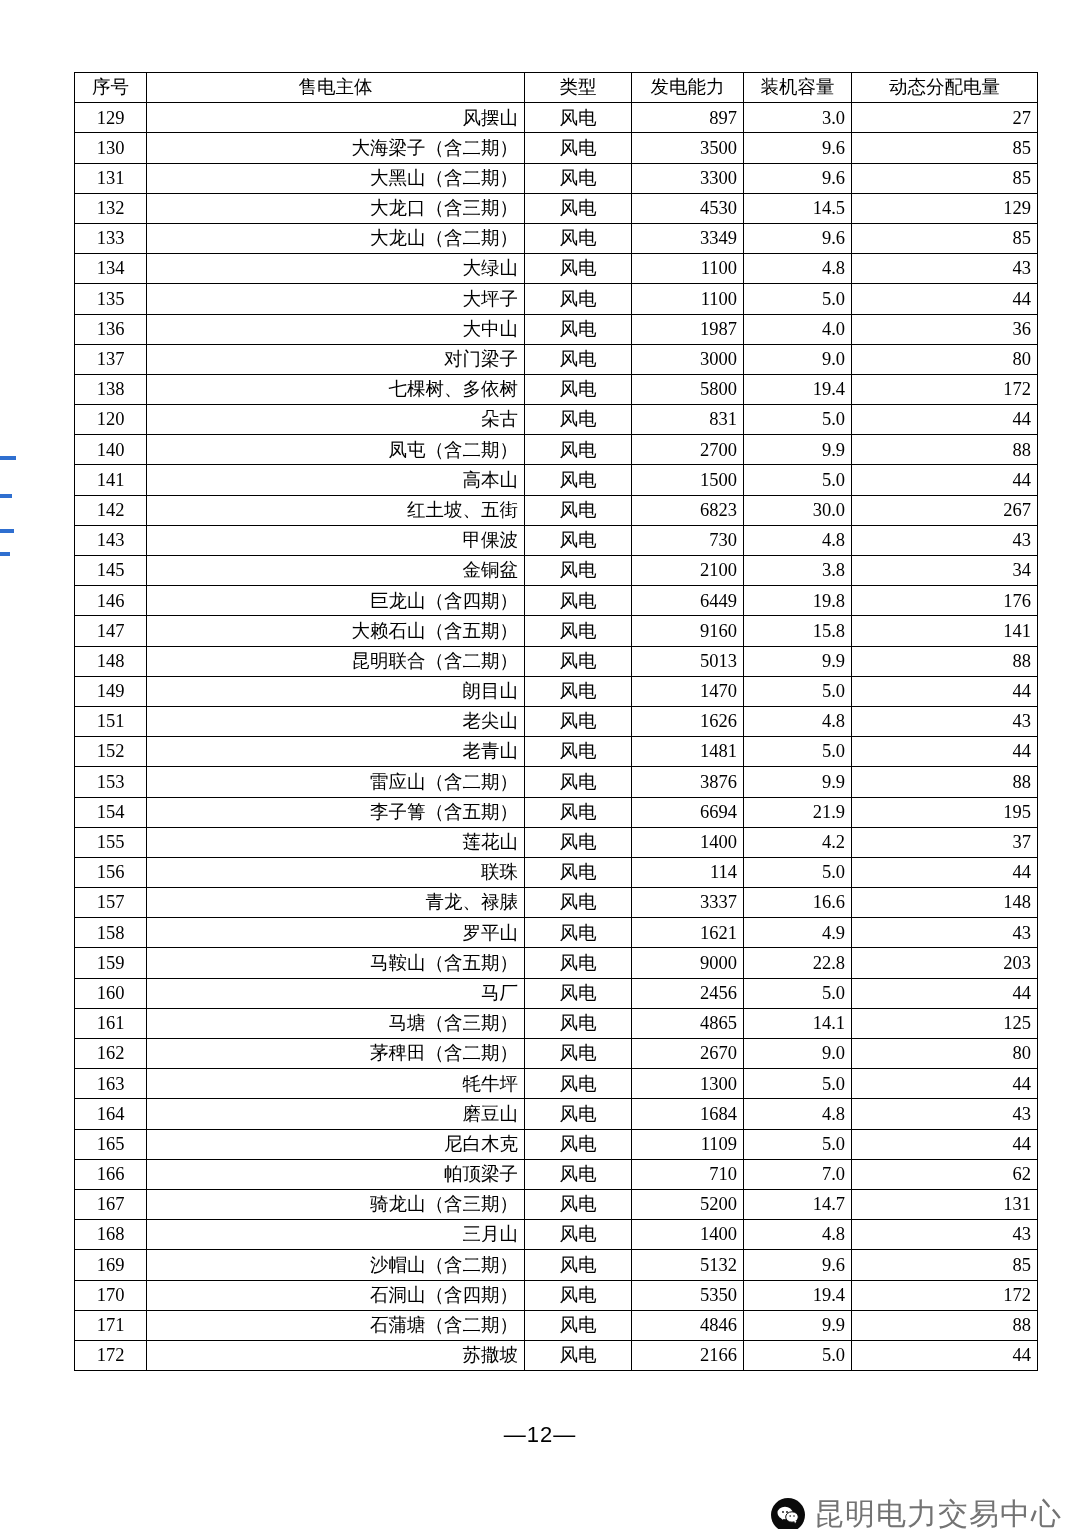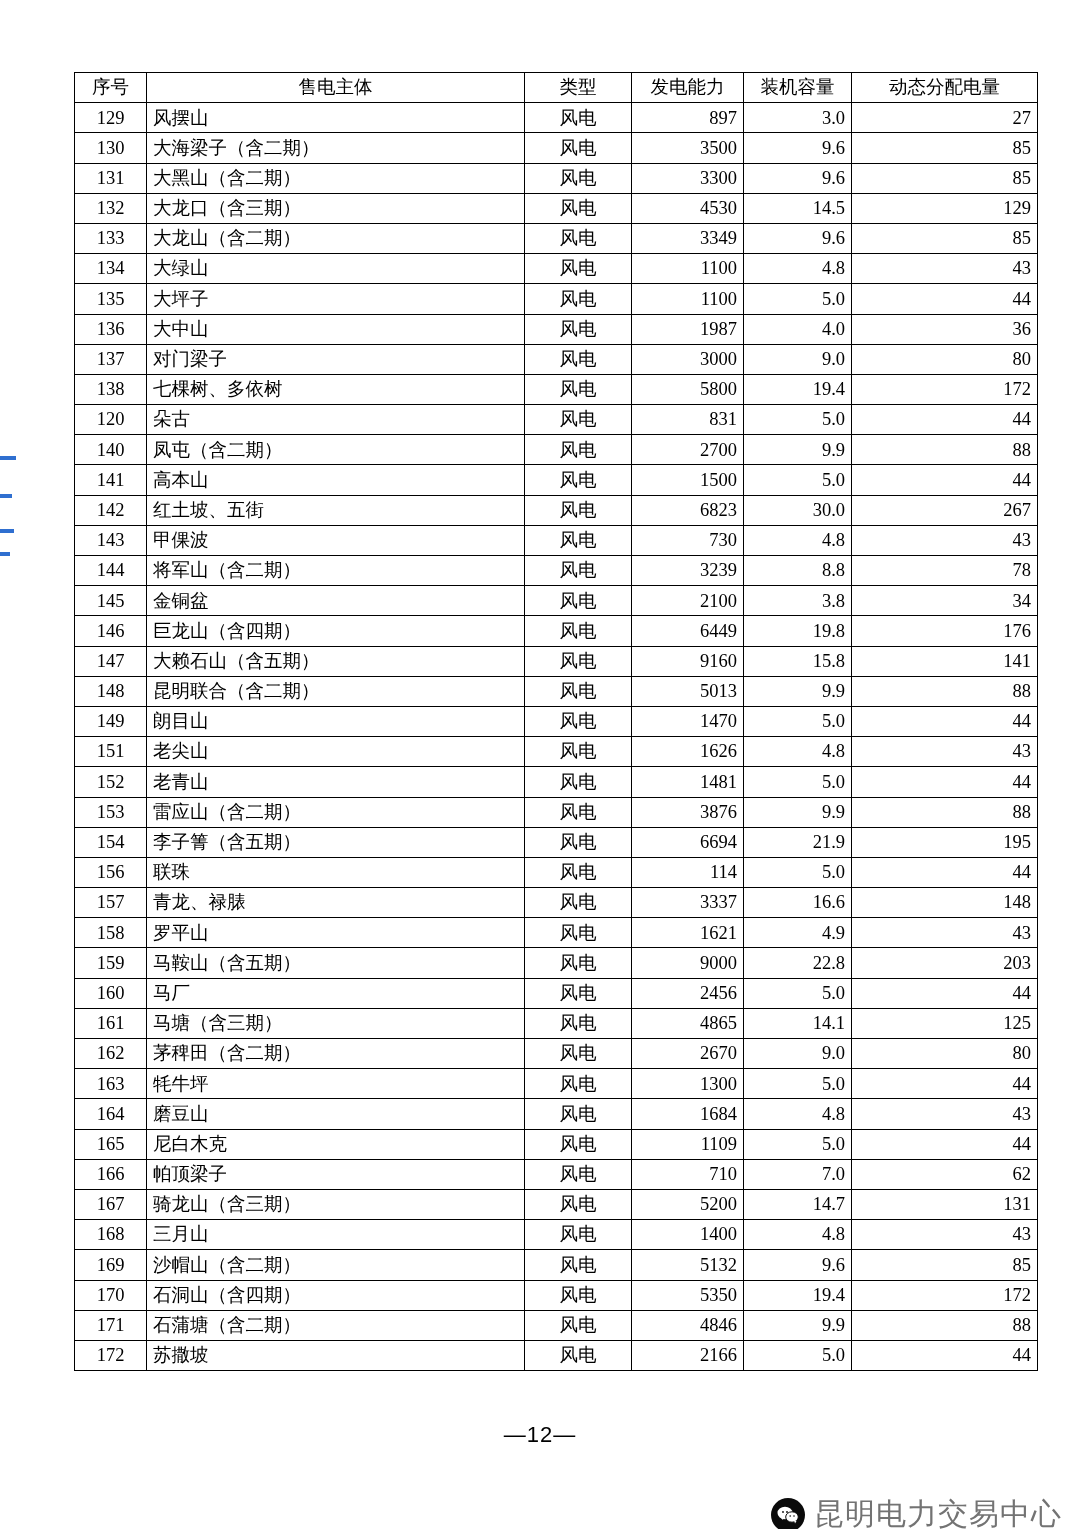--- a/index.html
+++ b/index.html
@@ -48,21 +48,21 @@
     font-weight: normal;
   }
   col.c-idx { width: 72px; }
   col.c-name { width: 378px; }
   col.c-type { width: 107px; }
   col.c-cap { width: 112px; }
   col.c-inst { width: 108px; }
   col.c-alloc { width: 186px; }
 
   td.idx, td.type { text-align: center; }
-  td.name { text-align: left; }
+  td.name { text-align: right; }
   td.num { text-align: right; padding-right: 12px; }
 
   .page-number {
     position: absolute;
     left: 0;
     top: 1398px;
     width: 1080px;
     text-align: center;
     font-size: 22px;
     font-family: Liberation Sans, sans-serif;
@@ -251,28 +251,20 @@
           </tr>
           <tr>
             <td class="idx">143</td>
             <td class="name">甲倮波</td>
             <td class="type">风电</td>
             <td class="num">730</td>
             <td class="num">4.8</td>
             <td class="num">43</td>
           </tr>
           <tr>
-            <td class="idx">144</td>
-            <td class="name">将军山（含二期）</td>
-            <td class="type">风电</td>
-            <td class="num">3239</td>
-            <td class="num">8.8</td>
-            <td class="num">78</td>
-          </tr>
-          <tr>
             <td class="idx">145</td>
             <td class="name">金铜盆</td>
             <td class="type">风电</td>
             <td class="num">2100</td>
             <td class="num">3.8</td>
             <td class="num">34</td>
           </tr>
           <tr>
             <td class="idx">146</td>
             <td class="name">巨龙山（含四期）</td>
@@ -329,20 +321,28 @@
             <td class="num">9.9</td>
             <td class="num">88</td>
           </tr>
           <tr>
             <td class="idx">154</td>
             <td class="name">李子箐（含五期）</td>
             <td class="type">风电</td>
             <td class="num">6694</td>
             <td class="num">21.9</td>
             <td class="num">195</td>
+          </tr>
+          <tr>
+            <td class="idx">155</td>
+            <td class="name">莲花山</td>
+            <td class="type">风电</td>
+            <td class="num">1400</td>
+            <td class="num">4.2</td>
+            <td class="num">37</td>
           </tr>
           <tr>
             <td class="idx">156</td>
             <td class="name">联珠</td>
             <td class="type">风电</td>
             <td class="num">114</td>
             <td class="num">5.0</td>
             <td class="num">44</td>
           </tr>
           <tr>

